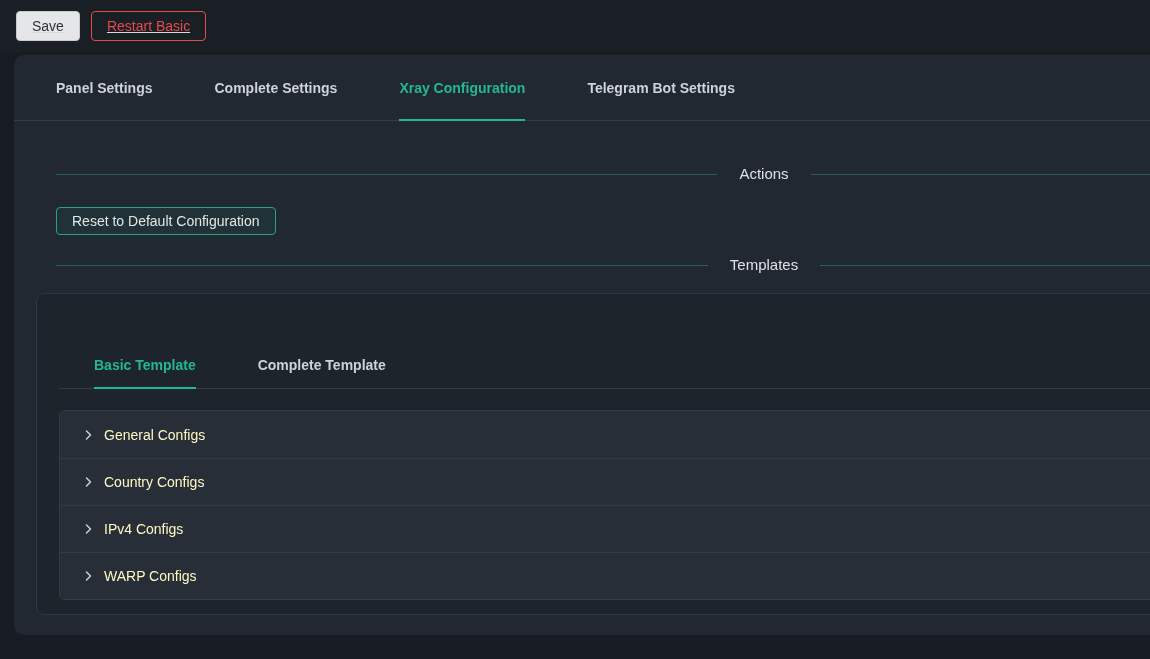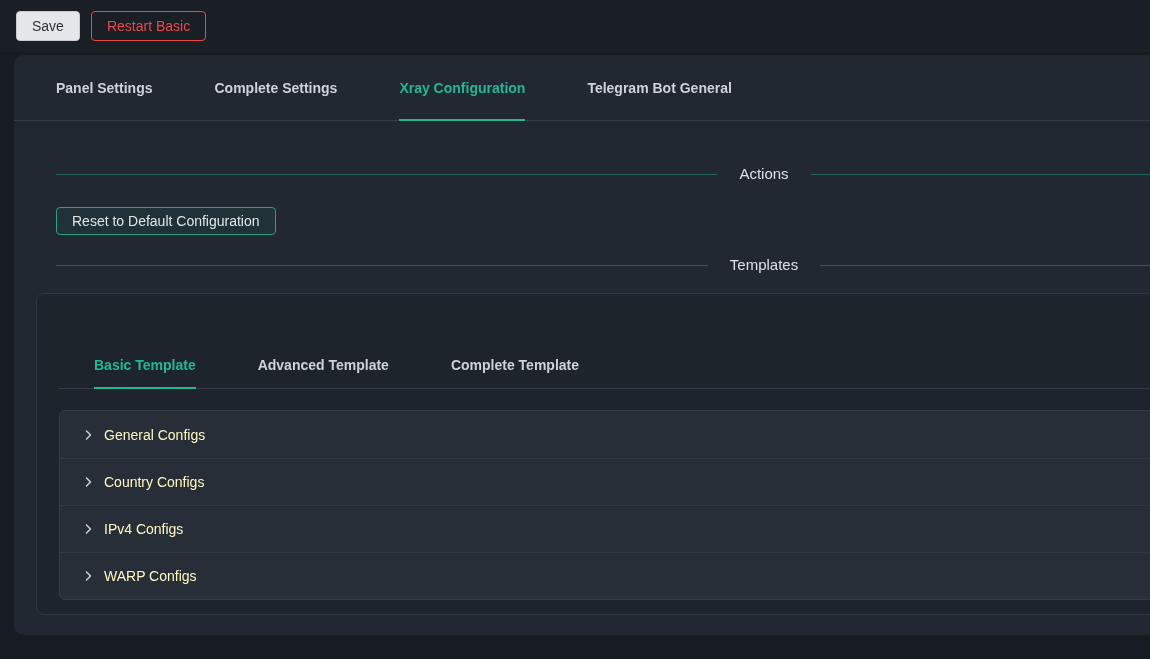--- a/index.html
+++ b/index.html
@@ -11,20 +11,21 @@
     font-family:"Liberation Sans",sans-serif;
     font-size:14px;
     color:#d6dade;
   }
   
   .topbar{
     position:absolute;top:0;left:0;right:0;height:52px;
     display:flex;align-items:center;gap:11px;
     padding-left:16px;
     background:#1a1f26;
+    text-decoration:underline;
   }
   .btn{
     height:30px;
     display:inline-flex;align-items:center;justify-content:center;
     padding:0 15px;
     border-radius:4px;
     font-size:14px;
     cursor:pointer;
     box-sizing:border-box;
     font-family:inherit;
@@ -140,21 +141,21 @@
     <button class="btn btn-save">Save</button>
     <button class="btn btn-restart">Restart Basic</button>
   </div>
 
   <div class="card">
 
     <div class="tabs main-tabs">
       <div class="tab">Panel Settings</div>
       <div class="tab">Complete Settings</div>
       <div class="tab active">Xray Configuration</div>
-      <div class="tab">Telegram Bot General</div>
+      <div class="tab">Telegram Bot Settings</div>
     </div>
 
     <div class="content">
 
       <div class="divider divider-actions">
         <span class="line"></span>
         <span class="divider-text">Actions</span>
         <span class="line"></span>
       </div>
 
@@ -165,21 +166,20 @@
         <span class="divider-text">Templates</span>
         <span class="line"></span>
       </div>
 
     </div>
 
     <div class="panel">
 
       <div class="tabs inner-tabs">
         <div class="tab active">Basic Template</div>
-        <div class="tab">Advanced Template</div>
         <div class="tab">Complete Template</div>
       </div>
 
       <div class="accordion">
 
         <div class="acc-row">
           <span class="chev">
             <svg width="12" height="12" viewBox="0 0 12 12">
                 <polyline points="4.5,2 8.5,6 4.5,10" fill="none" stroke="#ccd1d6" stroke-width="1.5" stroke-linecap="round" stroke-linejoin="round"></polyline>
               </svg>

